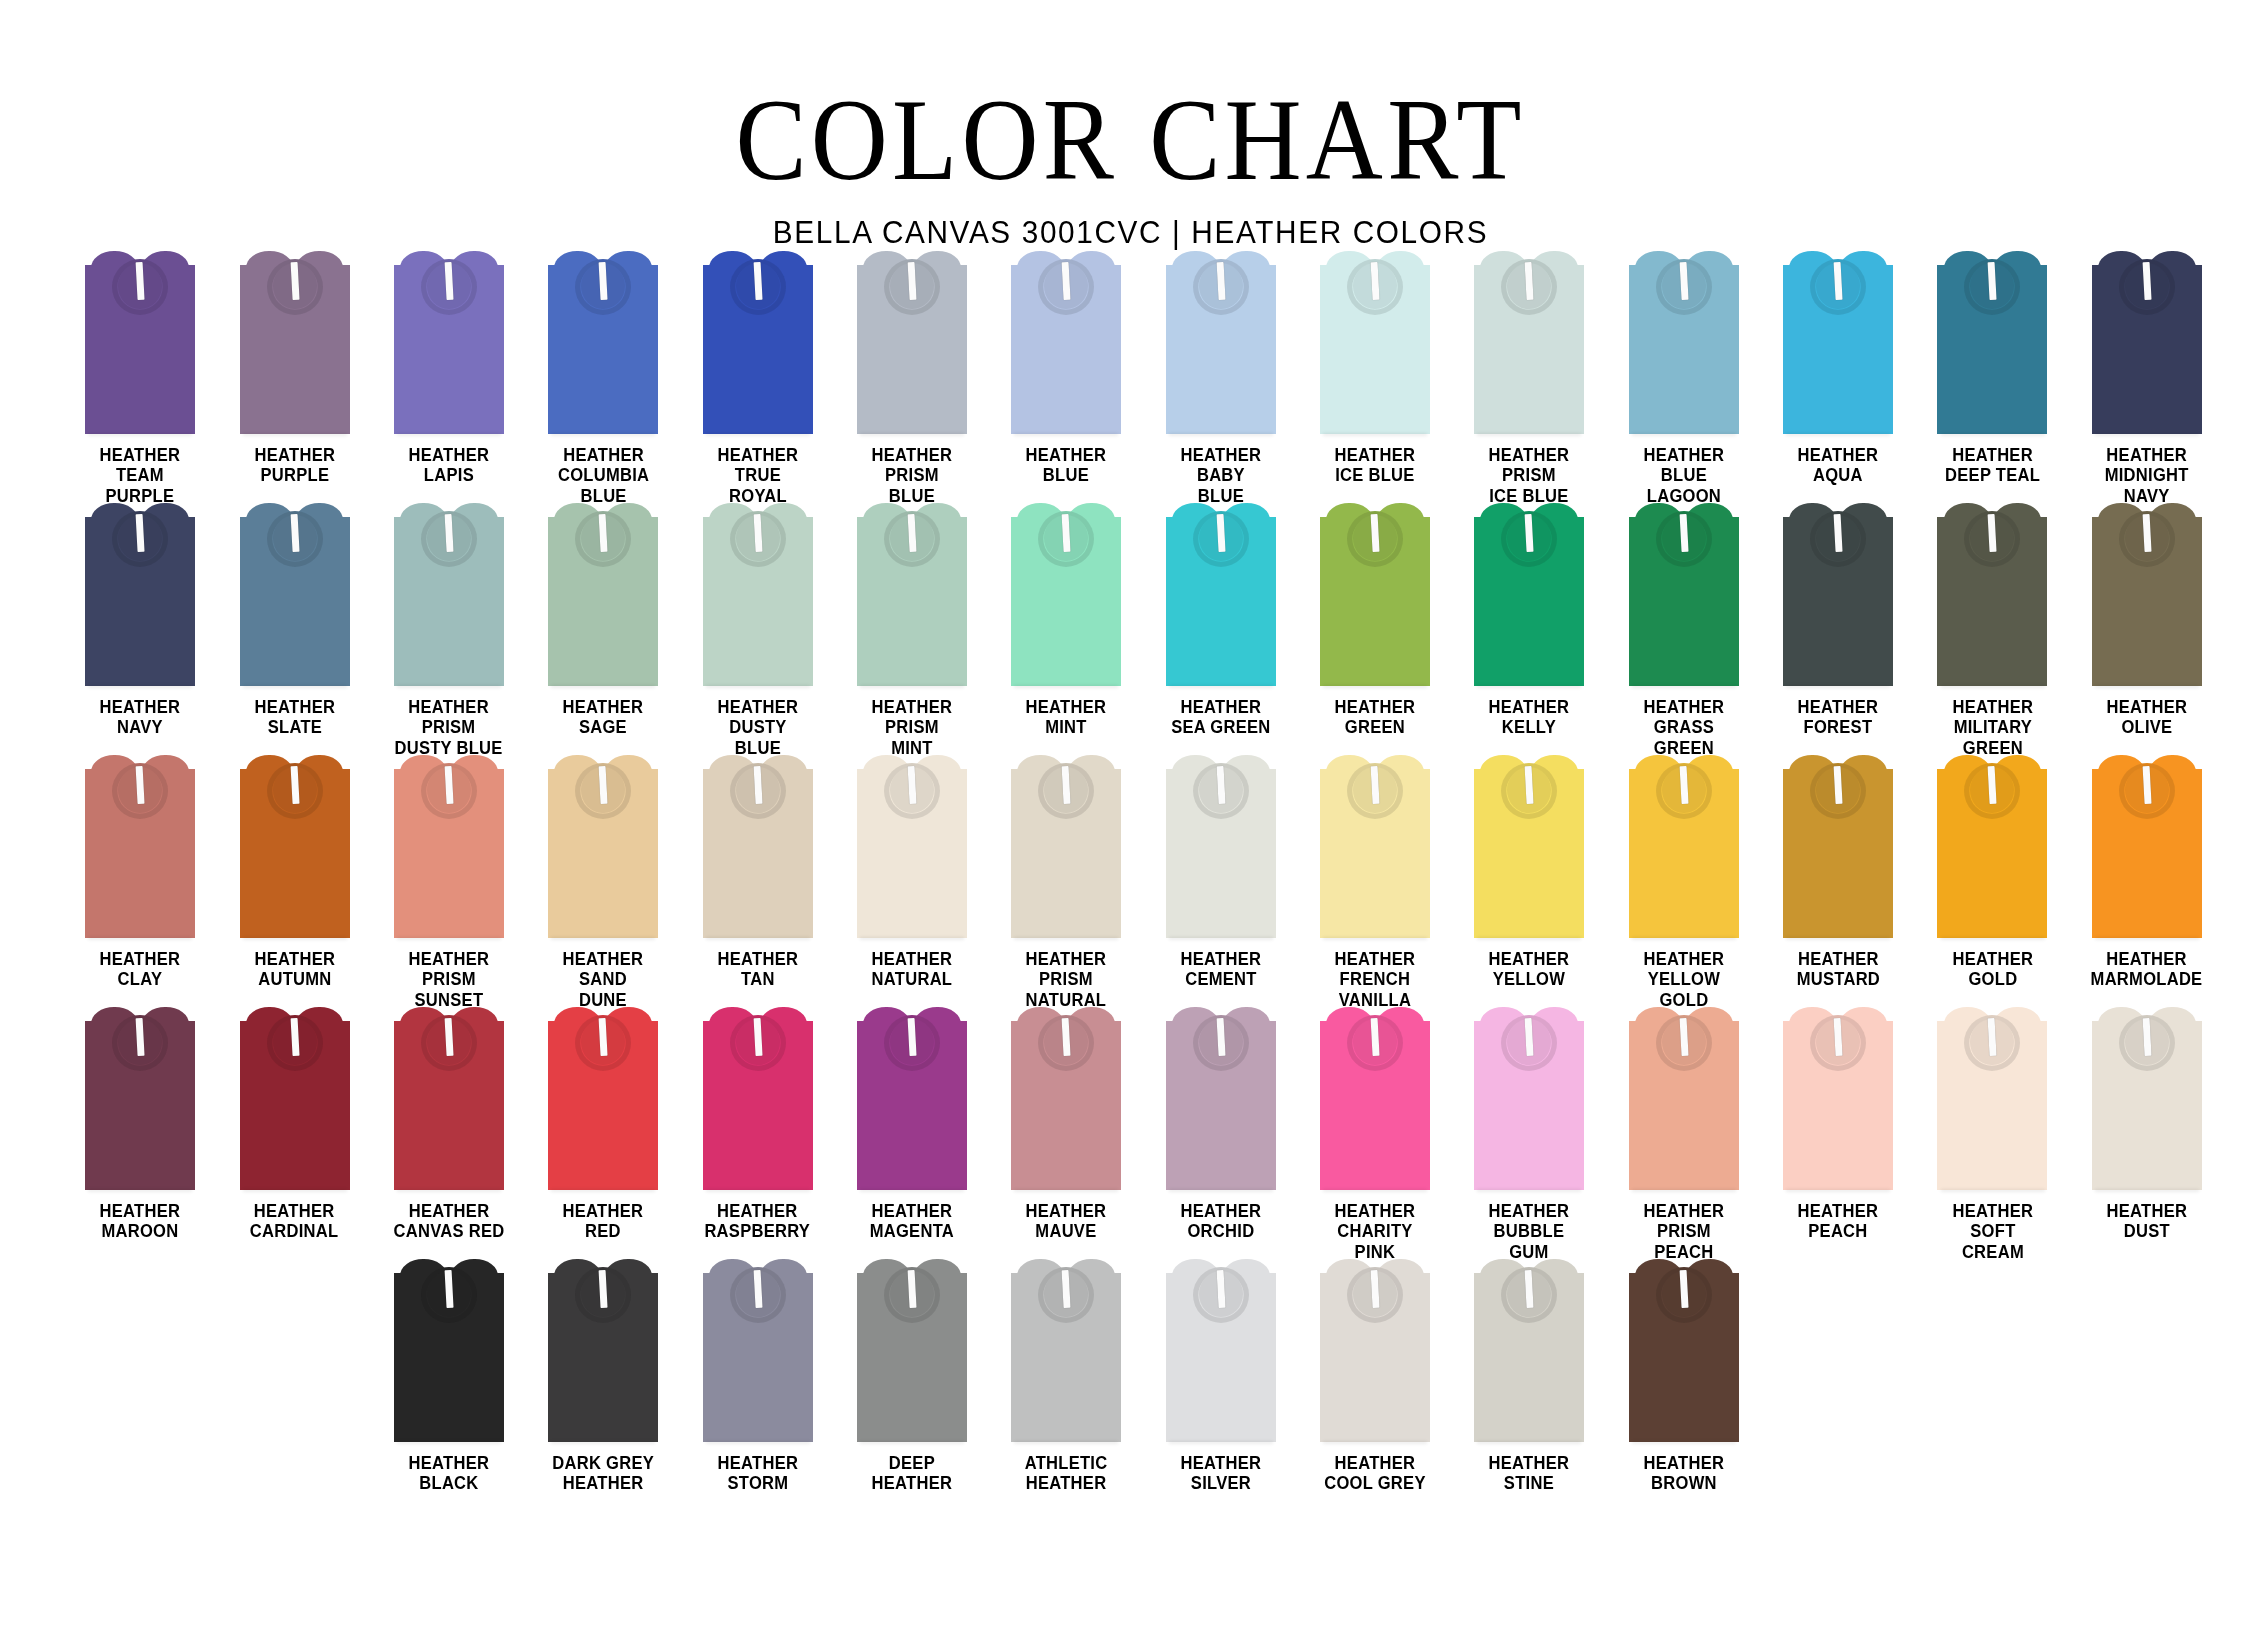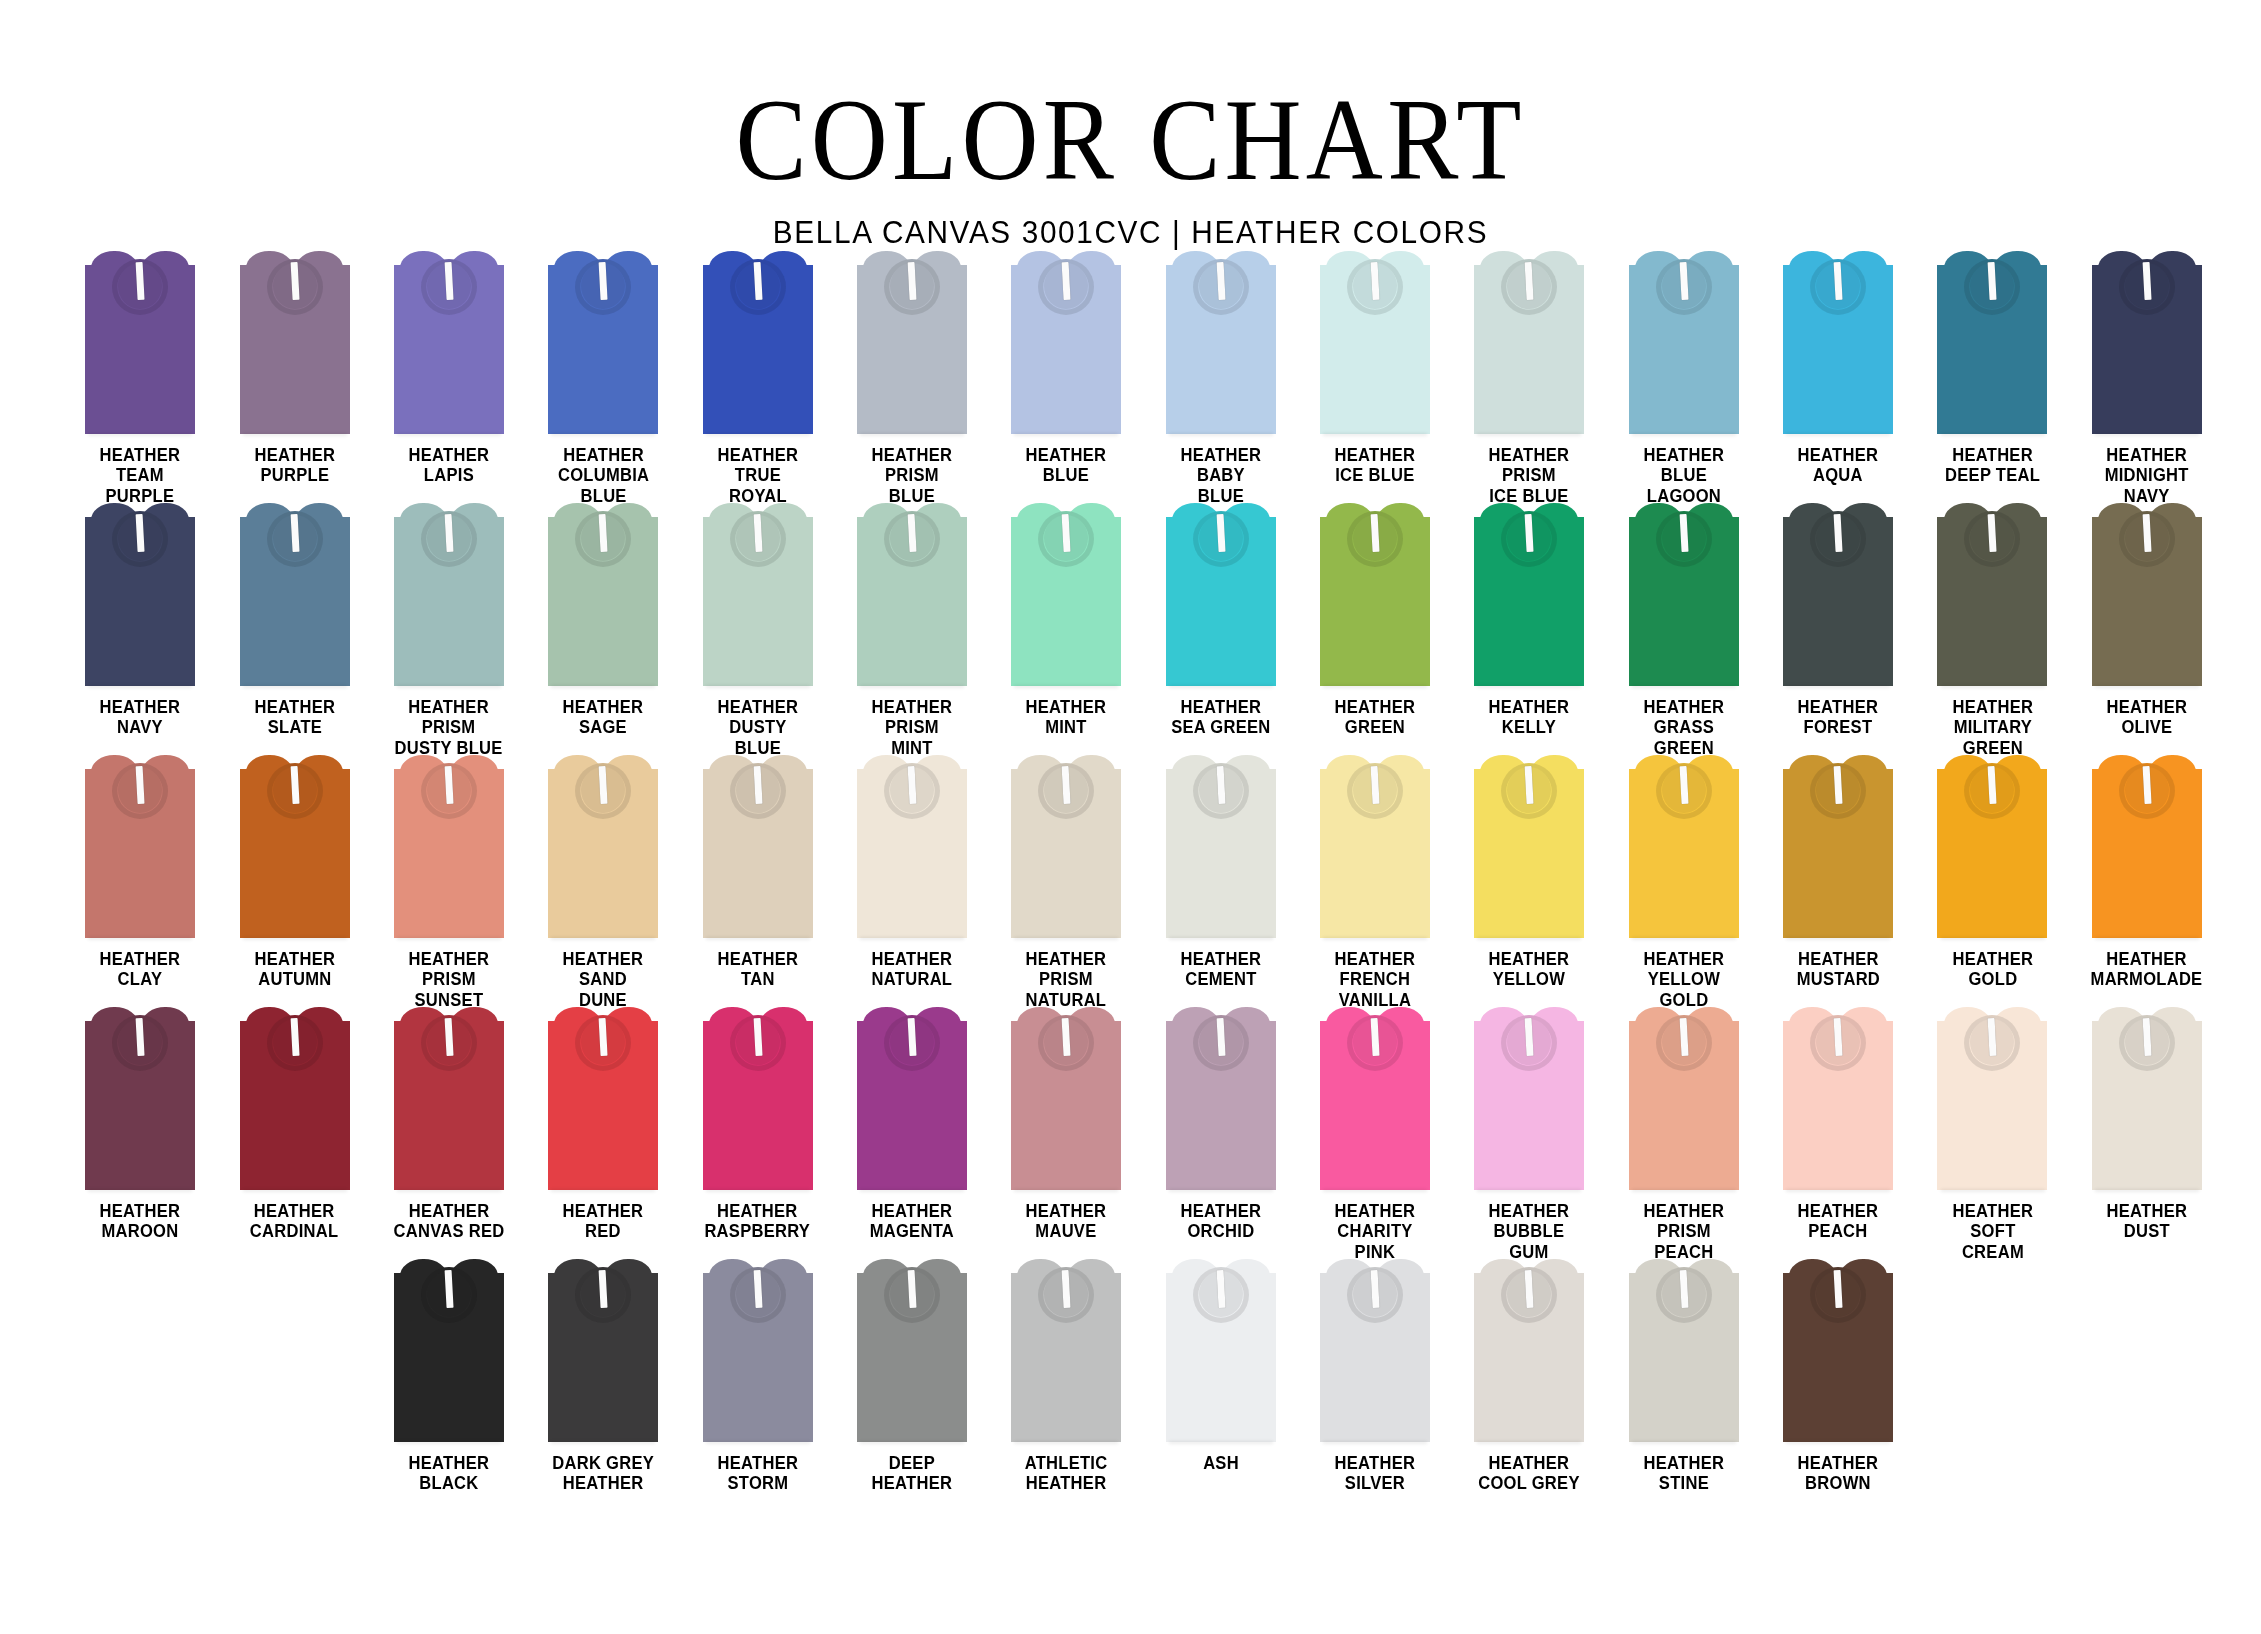--- a/index.html
+++ b/index.html
@@ -984,32 +984,20 @@
           <div class="shirt-body"></div>
           <div class="collar"></div>
           <div class="neck-hole"></div>
           <div class="tag"></div>
           <div class="shirt-shadow"></div>
         </div>
         <div class="label">ATHLETIC
 HEATHER</div>
       </div>
       <div class="swatch">
-        <div class="shirt" style="--c: #eceef0;">
-          <div class="hump left"></div>
-          <div class="hump right"></div>
-          <div class="shirt-body"></div>
-          <div class="collar"></div>
-          <div class="neck-hole"></div>
-          <div class="tag"></div>
-          <div class="shirt-shadow"></div>
-        </div>
-        <div class="label">ASH</div>
-      </div>
-      <div class="swatch">
         <div class="shirt" style="--c: #dedfe1;">
           <div class="hump left"></div>
           <div class="hump right"></div>
           <div class="shirt-body"></div>
           <div class="collar"></div>
           <div class="neck-hole"></div>
           <div class="tag"></div>
           <div class="shirt-shadow"></div>
         </div>
         <div class="label">HEATHER

